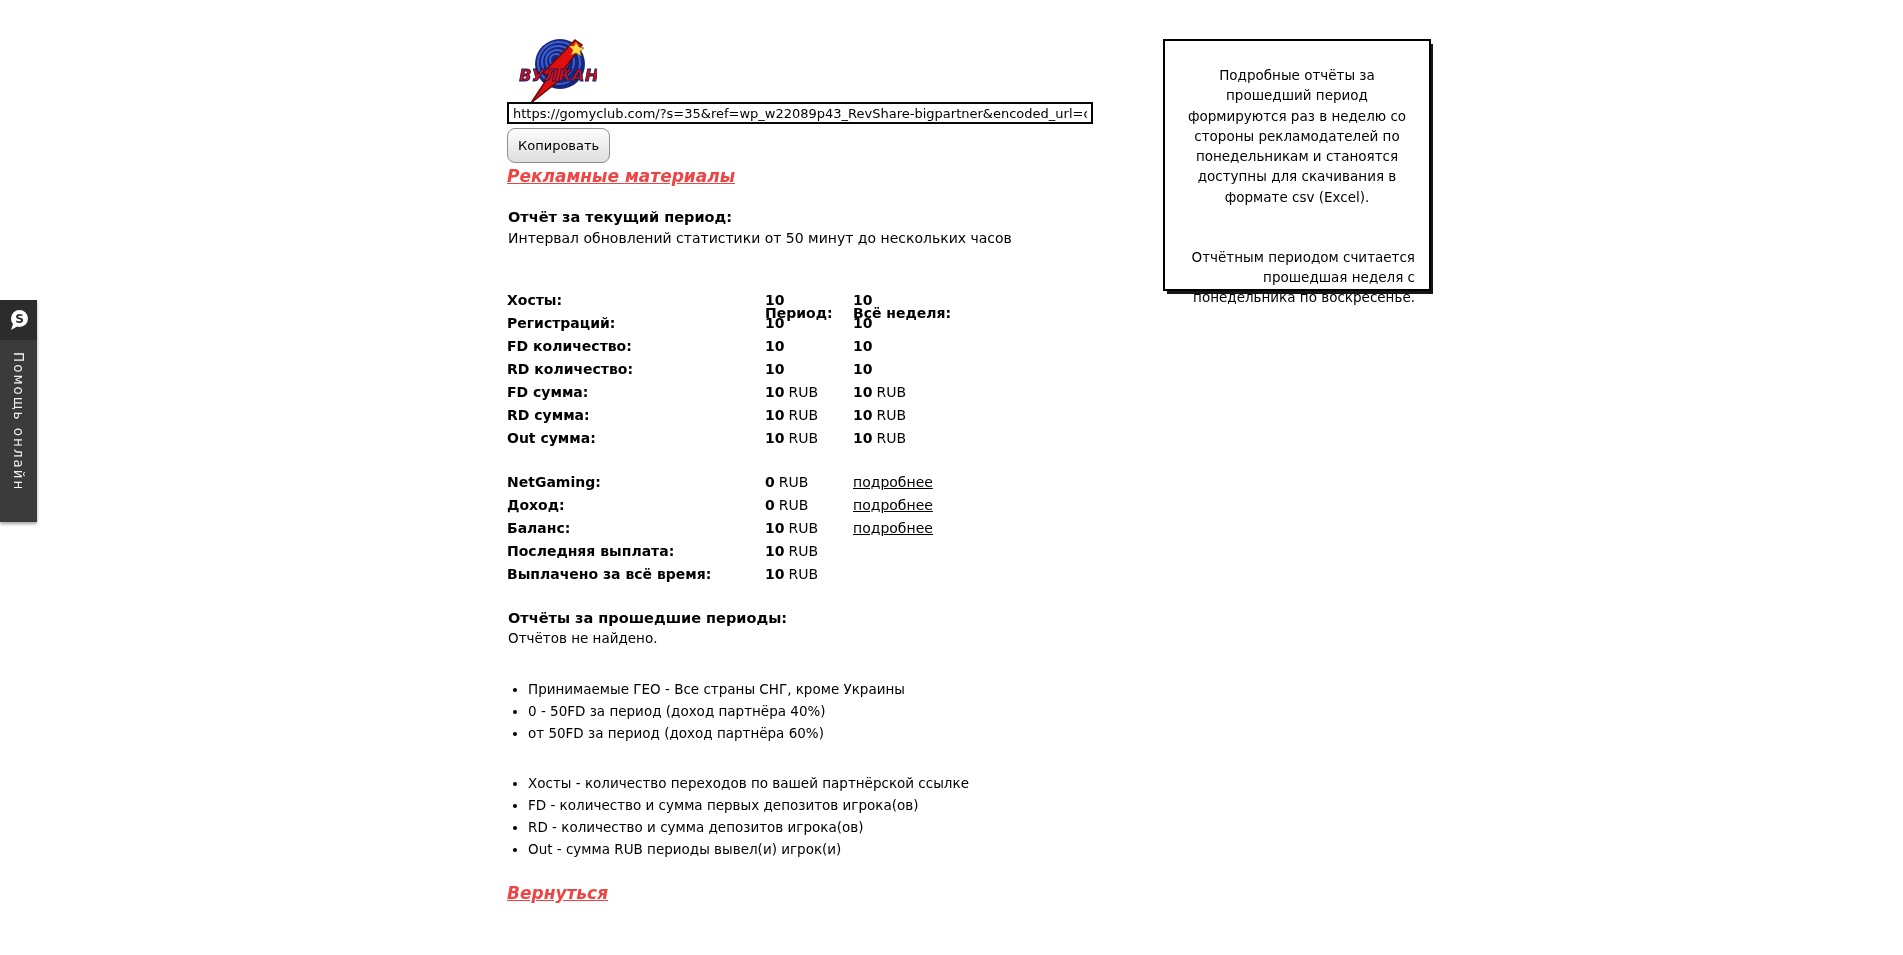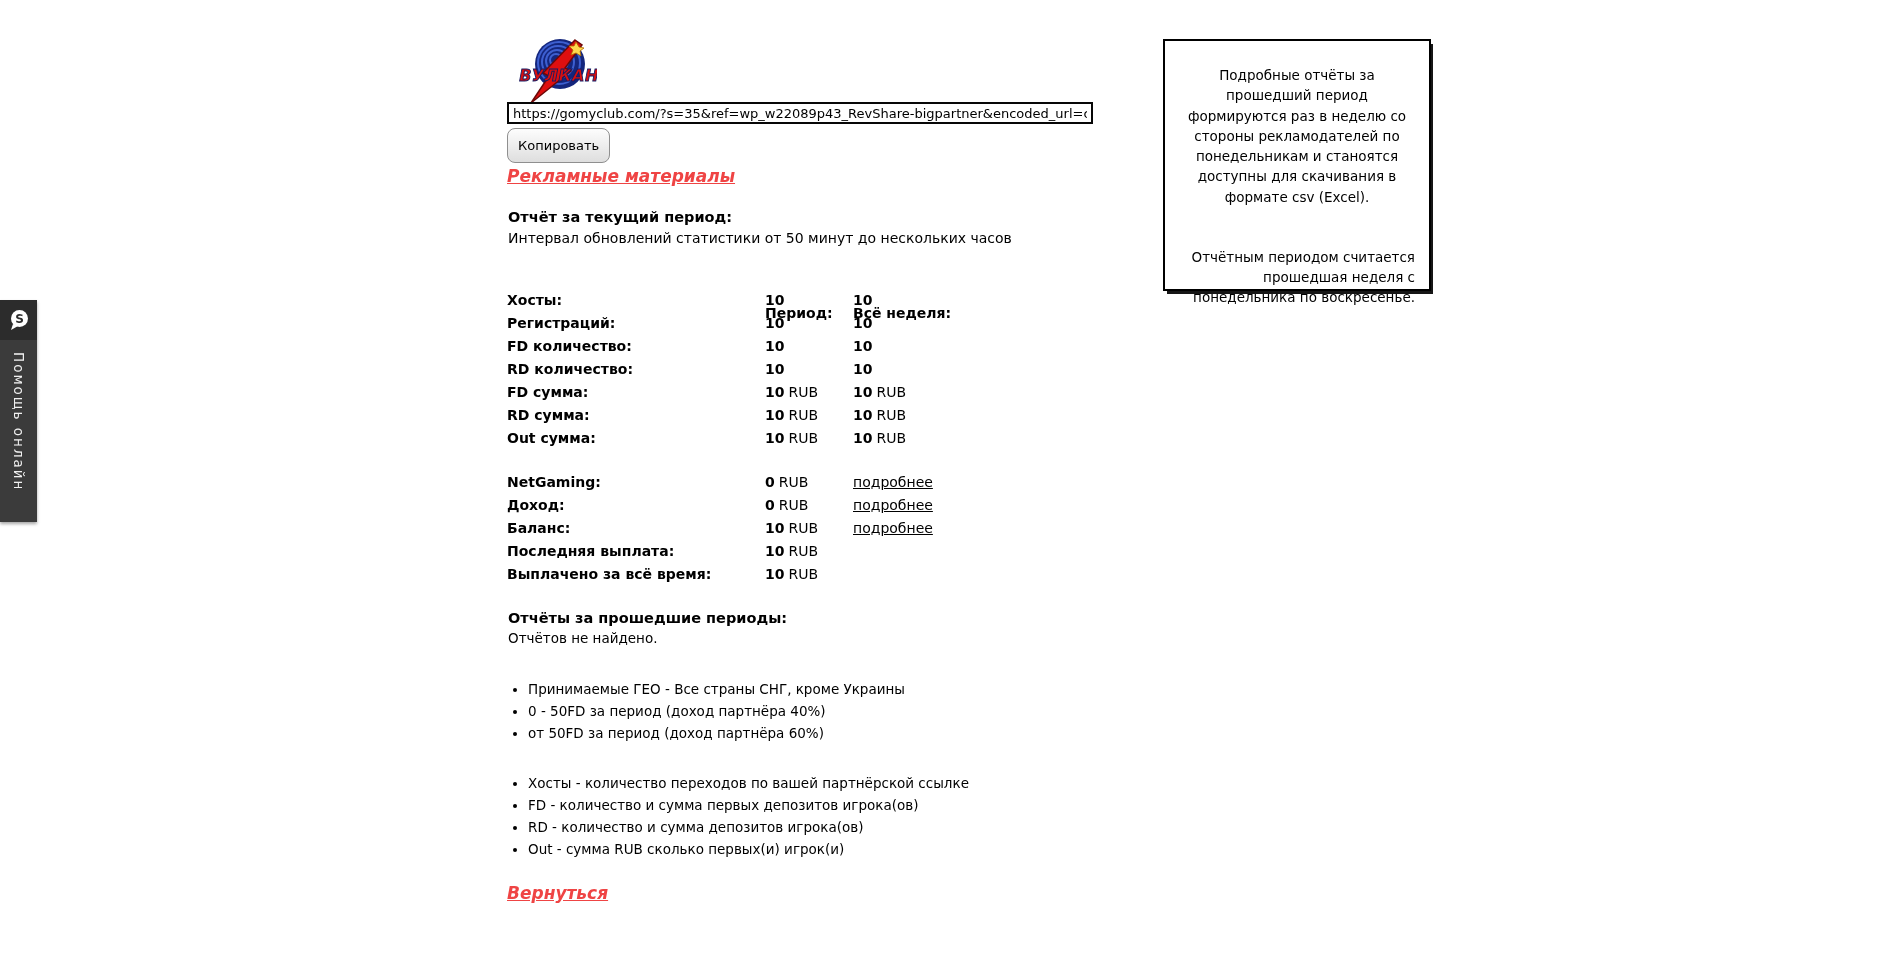--- a/index.html
+++ b/index.html
@@ -182,21 +182,21 @@
   <ul class="blist geo-list">
     <li>Принимаемые ГЕО - Все страны СНГ, кроме Украины</li>
     <li>0 - 50FD за период (доход партнёра 40%)</li>
     <li>от 50FD за период (доход партнёра 60%)</li>
   </ul>
 
   <ul class="blist term-list">
     <li>Хосты - количество переходов по вашей партнёрской ссылке</li>
     <li>FD - количество и сумма первых депозитов игрока(ов)</li>
     <li>RD - количество и сумма депозитов игрока(ов)</li>
-    <li>Out - сумма RUB сколько первых(и) игрок(и)</li>
+    <li>Out - сумма RUB периоды вывел(и) игрок(и)</li>
   </ul>
 
   <a class="red-link back-link">Вернуться</a>
 
   <div class="info-box">
     <p>Подробные отчёты за прошедший период формируются раз в неделю со стороны рекламодателей по понедельникам и станоятся доступны для скачивания в формате csv (Excel).</p>
     <p>Отчётным периодом считается прошедшая неделя с понедельника по воскресенье.</p>
   </div>
 
 </div>

